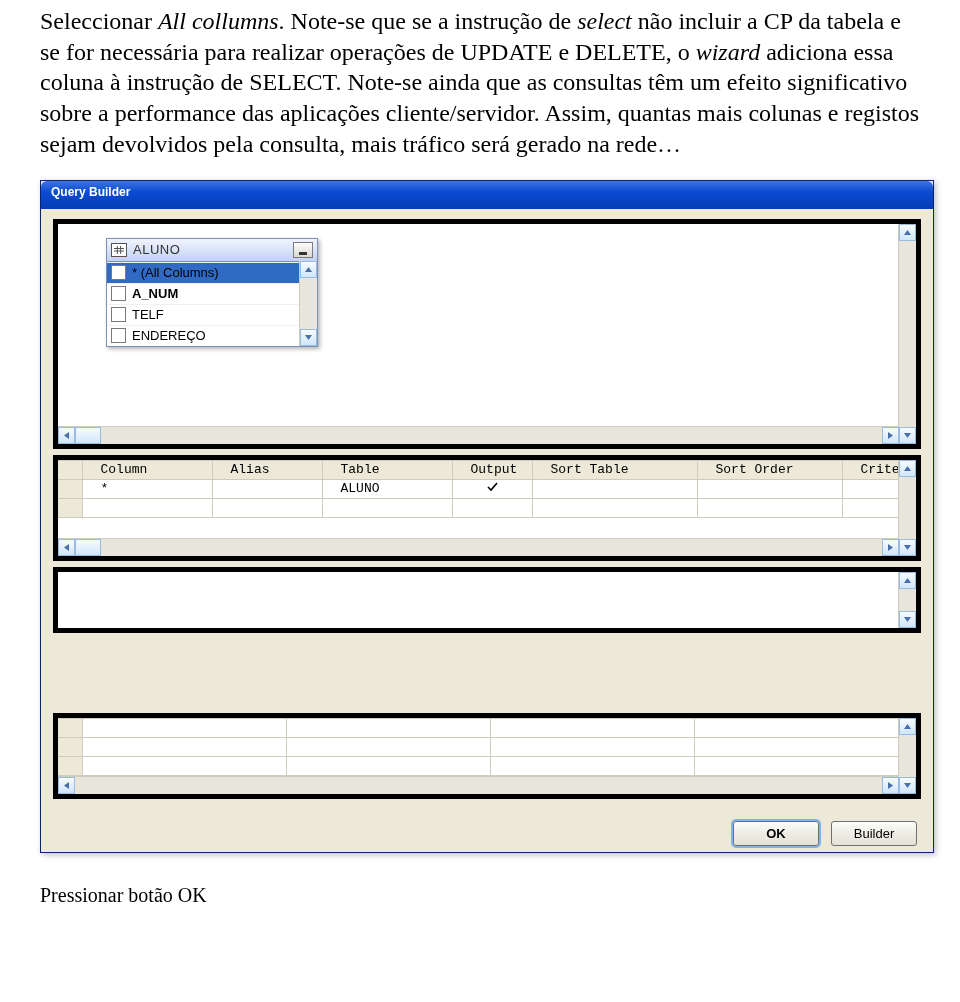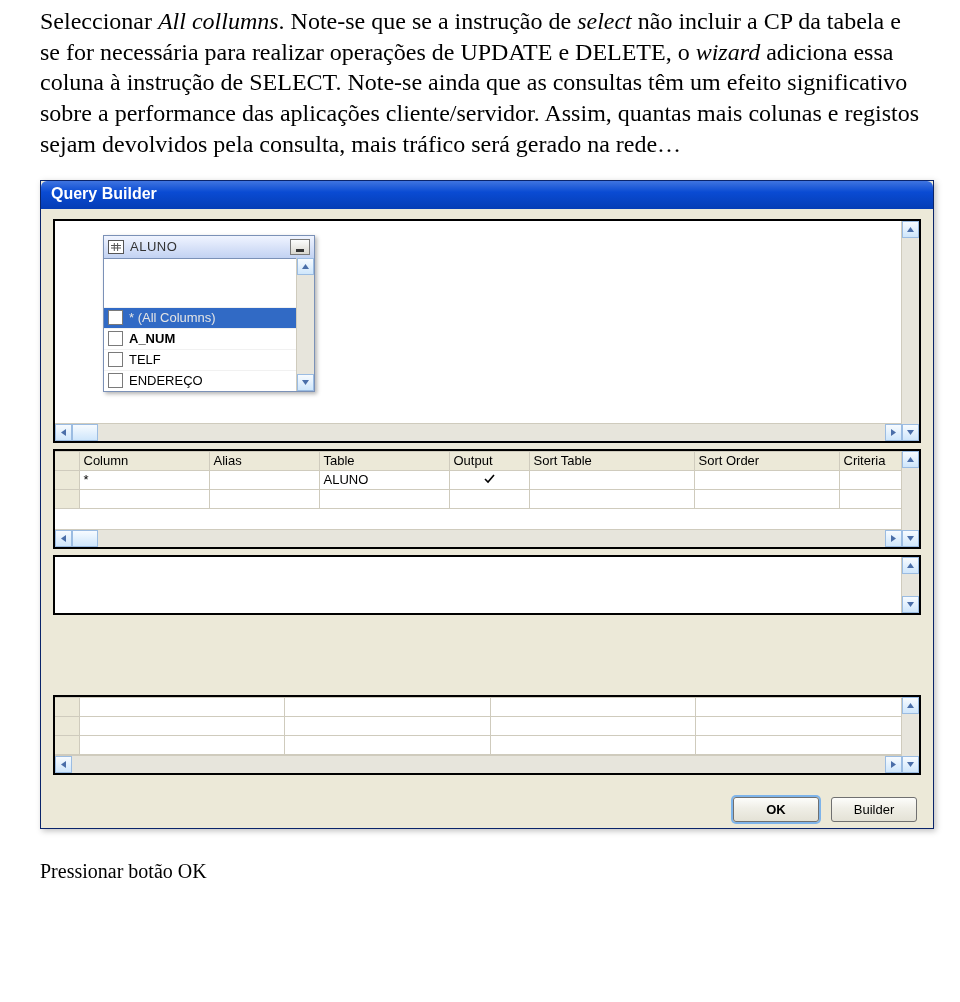--- a/index.html
+++ b/index.html
@@ -4,23 +4,23 @@
 <style>
   html,body{margin:0;padding:0;background:#fff;font-family:"Times New Roman",Times,serif;color:#000;}
   .page{width:960px;min-height:1002px;box-sizing:border-box;padding:6px 40px 20px 40px;}
   .para1{font-size:24px;line-height:1.28;margin:0 0 20px 0;}
   .para1 em{font-style:italic;}
   .para2{font-size:20px;line-height:1.28;margin:30px 0 0 0;}
   .ital{font-style:italic;text-align:right;}
   
   .dlg{width:892px;margin-top:18px;font-family:Tahoma,Arial,sans-serif;font-size:13px;color:#000;
        border:1px solid #0a246a;box-shadow:2px 2px 6px rgba(0,0,0,.25);background:#ece9d8;}
-  .titlebar{height:28px;background:linear-gradient(#3f74e0,#0a4bd3 40%,#053db5);color:#fff;font-family:"Trebuchet MS",Tahoma,sans-serif;font-weight:bold;font-size:16px;padding:4px 4px 0 10px;box-sizing:border-box;border-top-left-radius:6px;border-top-right-radius:6px;}
+  .titlebar{height:28px;background:linear-gradient(#3f74e0,#0a4bd3 40%,#053db5);color:#fff;font-family:"Trebuchet MS",Tahoma,sans-serif;font-weight:bold;font-size:12px;padding:4px 4px 0 10px;box-sizing:border-box;border-top-left-radius:6px;border-top-right-radius:6px;}
   .work{padding:10px 12px 10px 12px;}
-  .pane{background:#fff;border:2px solid #000000;position:relative;}
+  .pane{background:#fff;border:5px solid #000000;position:relative;}
   .pane.diagram{height:220px;}
   .pane.grid{margin-top:6px;height:96px;}
   .pane.sql{margin-top:6px;height:56px;}
   .pane.results{margin-top:80px;height:76px;}
 
   
   .vscroll{position:absolute;right:0;top:0;bottom:0;width:17px;background:#e7e5dc;border-left:1px solid #cfcbbd;}
   .hscroll{position:absolute;left:0;right:0;bottom:0;height:17px;background:#e7e5dc;border-top:1px solid #cfcbbd;}
   .sbtn{width:17px;height:17px;box-sizing:border-box;background:linear-gradient(#f7fbff,#cfe6fb);border:1px solid #9bbce2;display:flex;align-items:center;justify-content:center;}
   .sbtn svg{width:9px;height:9px;}
@@ -34,28 +34,28 @@
   .tblwin{position:absolute;left:48px;top:14px;width:210px;background:#fff;border:1px solid #7b91b7;box-shadow:2px 2px 4px rgba(0,0,0,.3);font-size:13px;}
   .tblwin .hdr{height:22px;background:linear-gradient(#f0f4ff,#c2d2f2);border-bottom:1px solid #7b91b7;display:flex;align-items:center;padding:0 4px;}
   .tblwin .hdr .icon{width:14px;height:12px;border:1px solid #555;background:#fff;margin-right:6px;display:flex;align-items:center;justify-content:center;}
   .tblwin .hdr .icon svg{width:10px;height:8px;}
   .tblwin .hdr .name{font-weight:normal;color:#333;letter-spacing:.5px;}
   .tblwin .hdr .min{margin-left:auto;width:18px;height:14px;border:1px solid #7a7a7a;background:linear-gradient(#fdfdfd,#d9d7cf);display:flex;align-items:flex-end;justify-content:center;}
   .tblwin .hdr .min span{display:block;width:8px;height:3px;background:#333;margin-bottom:2px;}
   .tblwin .row{height:20px;display:flex;align-items:center;padding:0 6px 0 4px;border-top:1px solid #f1f1f1;}
   .tblwin .row .cb{width:13px;height:13px;border:1px solid #7a7a7a;background:#fff;margin-right:6px;display:flex;align-items:center;justify-content:center;}
   .tblwin .row .cb svg{width:11px;height:11px;}
-  .tblwin .row.sel{background:#316ac5;color:#e5e5e5;margin-top:48px;}
+  .tblwin .row.sel{background:#316ac5;color:#000000;}
   .tblwin .row.bold{font-weight:bold;}
   .tblwin .vscroll{position:absolute;right:0;top:22px;bottom:0;}
 
   
   .gridbody{position:absolute;left:0;right:17px;top:0;bottom:17px;overflow:hidden;}
   table.grid{border-collapse:collapse;table-layout:fixed;width:100%;font-size:13px;}
-  table.grid th, table.grid td{border:1px solid #cfcbbd;height:18px;padding:0 4px;text-align:left;background:#fff;white-space:nowrap;overflow:hidden;}
+  table.grid th, table.grid td{border:1px solid #cfcbbd;height:18px;padding:0 18px;text-align:left;background:#fff;white-space:nowrap;overflow:hidden;font-family:Liberation Mono, monospace;}
   table.grid th{background:#ece9d8;font-weight:normal;}
   table.grid td.rowhdr,table.grid th.rowhdr{background:#ece9d8;width:22px;border-left:none;}
   .check{display:inline-block;}
 
   .sql pre{margin:0;padding:4px 8px;font-family:Tahoma,Arial,sans-serif;font-size:13px;line-height:1.35;}
   .sql pre span.kw{letter-spacing:0;}
 
   .buttons{display:flex;justify-content:flex-end;gap:12px;padding:12px 16px 6px 0;}
   .btn{min-width:86px;height:25px;box-sizing:border-box;border:1px solid #707070;border-radius:3px;background:linear-gradient(#fdfdfb,#efeee6 45%,#e4e2d6);font-family:Tahoma,Arial,sans-serif;font-size:13px;display:flex;align-items:center;justify-content:center;}
   .btn.primary{box-shadow:0 0 0 2px #7eb4ea;font-weight:bold;}

